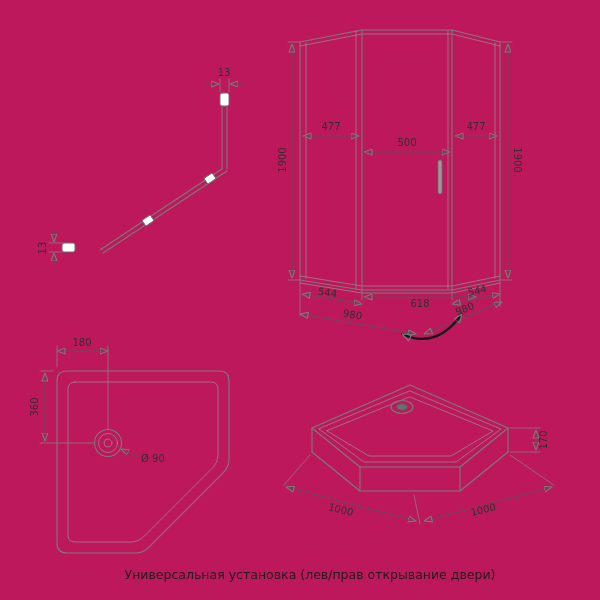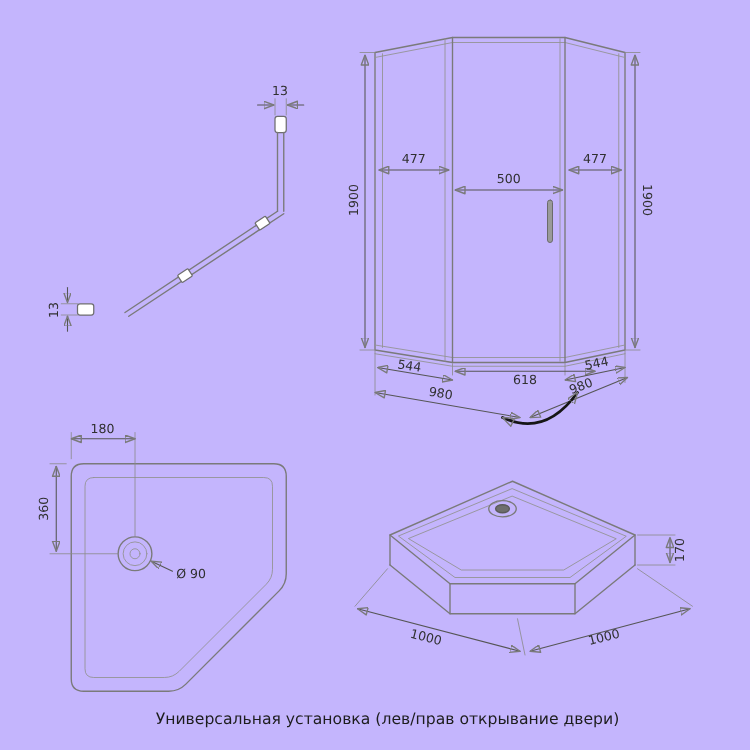--- a/index.html
+++ b/index.html
@@ -1,16 +1,16 @@
 <!DOCTYPE html>
 <html><head>
 <meta charset="utf-8">
 <style>
   html,body{margin:0;padding:0;background:#fff;}
-  .stage{position:relative;width:600px;height:600px;background:#c4b5fd;overflow:hidden;}
+  .stage{position:relative;width:600px;height:600px;background:#be185d;overflow:hidden;}
   svg{display:block;}
   svg line, svg path, svg rect, svg circle, svg ellipse{
     fill:none;stroke:#7a7a7a;stroke-width:1.1;stroke-linecap:round;stroke-linejoin:round;
   }
   svg .thin{stroke:#929292;stroke-width:0.7;}
   svg .ext{stroke:#8a8a8a;stroke-width:0.65;}
   svg .dim{stroke:#555555;stroke-width:0.85;}
   svg .cap2{fill:#ffffff;stroke:#6e6e6e;stroke-width:1;}
   svg .handle{fill:#9a9a9a;stroke:#6b6b6b;stroke-width:0.8;}
   svg .darkfill{fill:#6e6e6e;stroke:#5a5a5a;}

